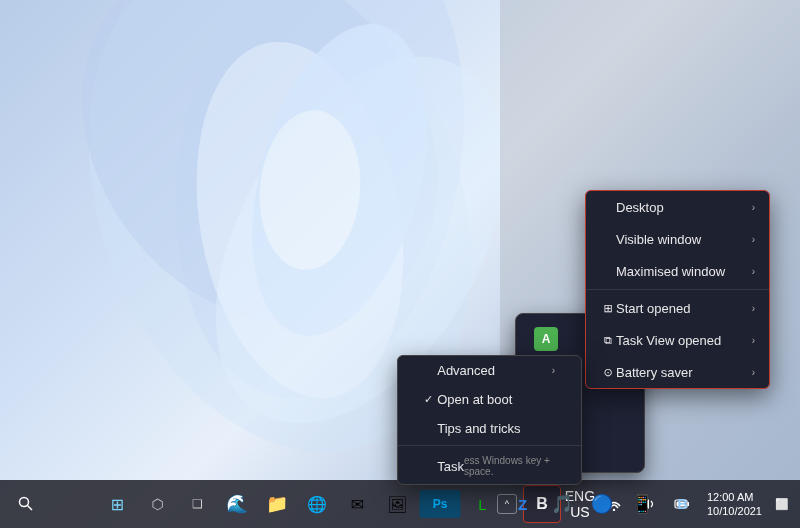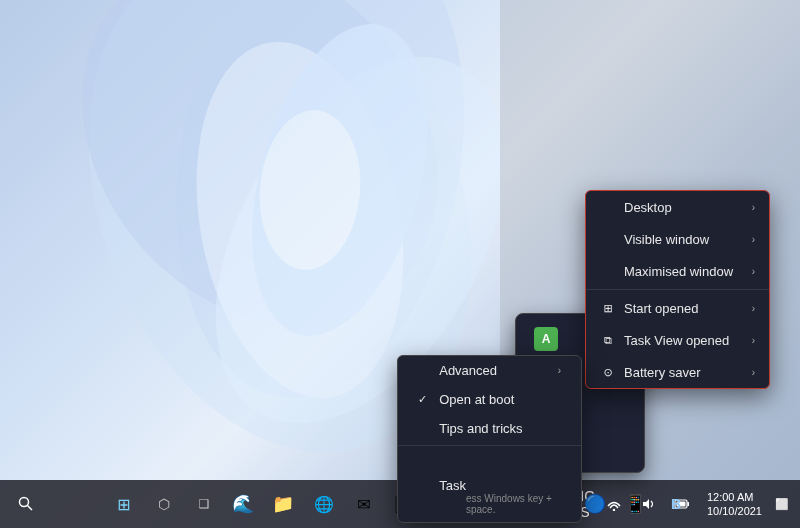--- a/index.html
+++ b/index.html
@@ -140,21 +140,20 @@
       padding: 8px 14px;
       color: #e8e8e8;
       font-size: 13px;
       cursor: pointer;
       position: relative;
     }
 
     .context-menu-item .item-left {
       display: flex;
       align-items: center;
-      gap: 8px;
     }
 
     .context-menu-item .item-icon {
       width: 16px;
       height: 16px;
       display: flex;
       align-items: center;
       justify-content: center;
       font-size: 12px;
     }
@@ -178,21 +177,21 @@
       width: 185px;
       background: #1e2130;
       border: 1px solid #444;
       border-radius: 6px;
       overflow: hidden;
       z-index: 101;
       box-shadow: 0 8px 24px rgba(0,0,0,0.5);
     }
 
     .context-menu-sub .context-menu-item {
-      padding: 7px 20px;
+      padding: 7px 26px;
     }
 
     .checkmark {
       color: #e8e8e8;
       font-size: 11px;
       margin-right: 4px;
     }
 
     
     .tray-popup {
@@ -368,21 +367,21 @@
         <span class="checkmark" style="opacity:0;">✓</span>
         <span>Tips and tricks</span>
       </div>
     </div>
     <div class="menu-divider"></div>
     <div class="context-menu-item">
       <div class="item-left">
         <span class="checkmark" style="opacity:0;">✓</span>
         <span>Task</span>
       </div>
-      <span style="font-size:10px;color:#888;margin-top:38px;">ess Windows key + space.</span>
+      <span style="font-size:10px;color:#888;">ess Windows key + space.</span>
     </div>
   </div>
 
   <div id="taskbar">
 
     <div class="taskbar-left">
       <div class="taskbar-icon">
         <svg width="16" height="16" viewBox="0 0 16 16" fill="white">
           <circle cx="6" cy="6" r="4.5" stroke="white" stroke-width="1.5" fill="none"></circle>
           <line x1="9.5" y1="9.5" x2="14" y2="14" stroke="white" stroke-width="1.5"></line>
@@ -401,21 +400,21 @@
       <div class="taskbar-icon" style="font-size:18px;">🌊</div>
 
       <div class="taskbar-icon" style="font-size:18px;">📁</div>
 
       <div class="taskbar-icon" style="font-size:16px; color:#29b6f6;">🌐</div>
 
       <div class="taskbar-icon" style="font-size:16px;">✉</div>
 
       <div class="taskbar-icon" style="font-size:16px;">🖼</div>
 
-      <div class="taskbar-icon" style="font-size:12px; font-weight:bold; color:#00b0ff; background:#14532d; border-radius:3px; width:28px; height:28px;">Ps</div>
+      <div class="taskbar-icon" style="font-size:12px; font-weight:bold; color:#00b0ff; background:#0c4a6e; border-radius:3px; width:41px; height:28px;">Ps</div>
 
       <div class="taskbar-icon" style="font-size:15px; color:#00c300;">L</div>
 
       <div class="taskbar-icon" style="font-size:15px; color:#2d8cff; font-weight:bold;">Z</div>
 
       <div class="taskbar-icon" style="font-size:18px;">🎵</div>
 
       <div class="taskbar-icon" style="font-size:18px;">🔵</div>
 
       <div class="taskbar-icon" style="font-size:18px;">📱</div>

